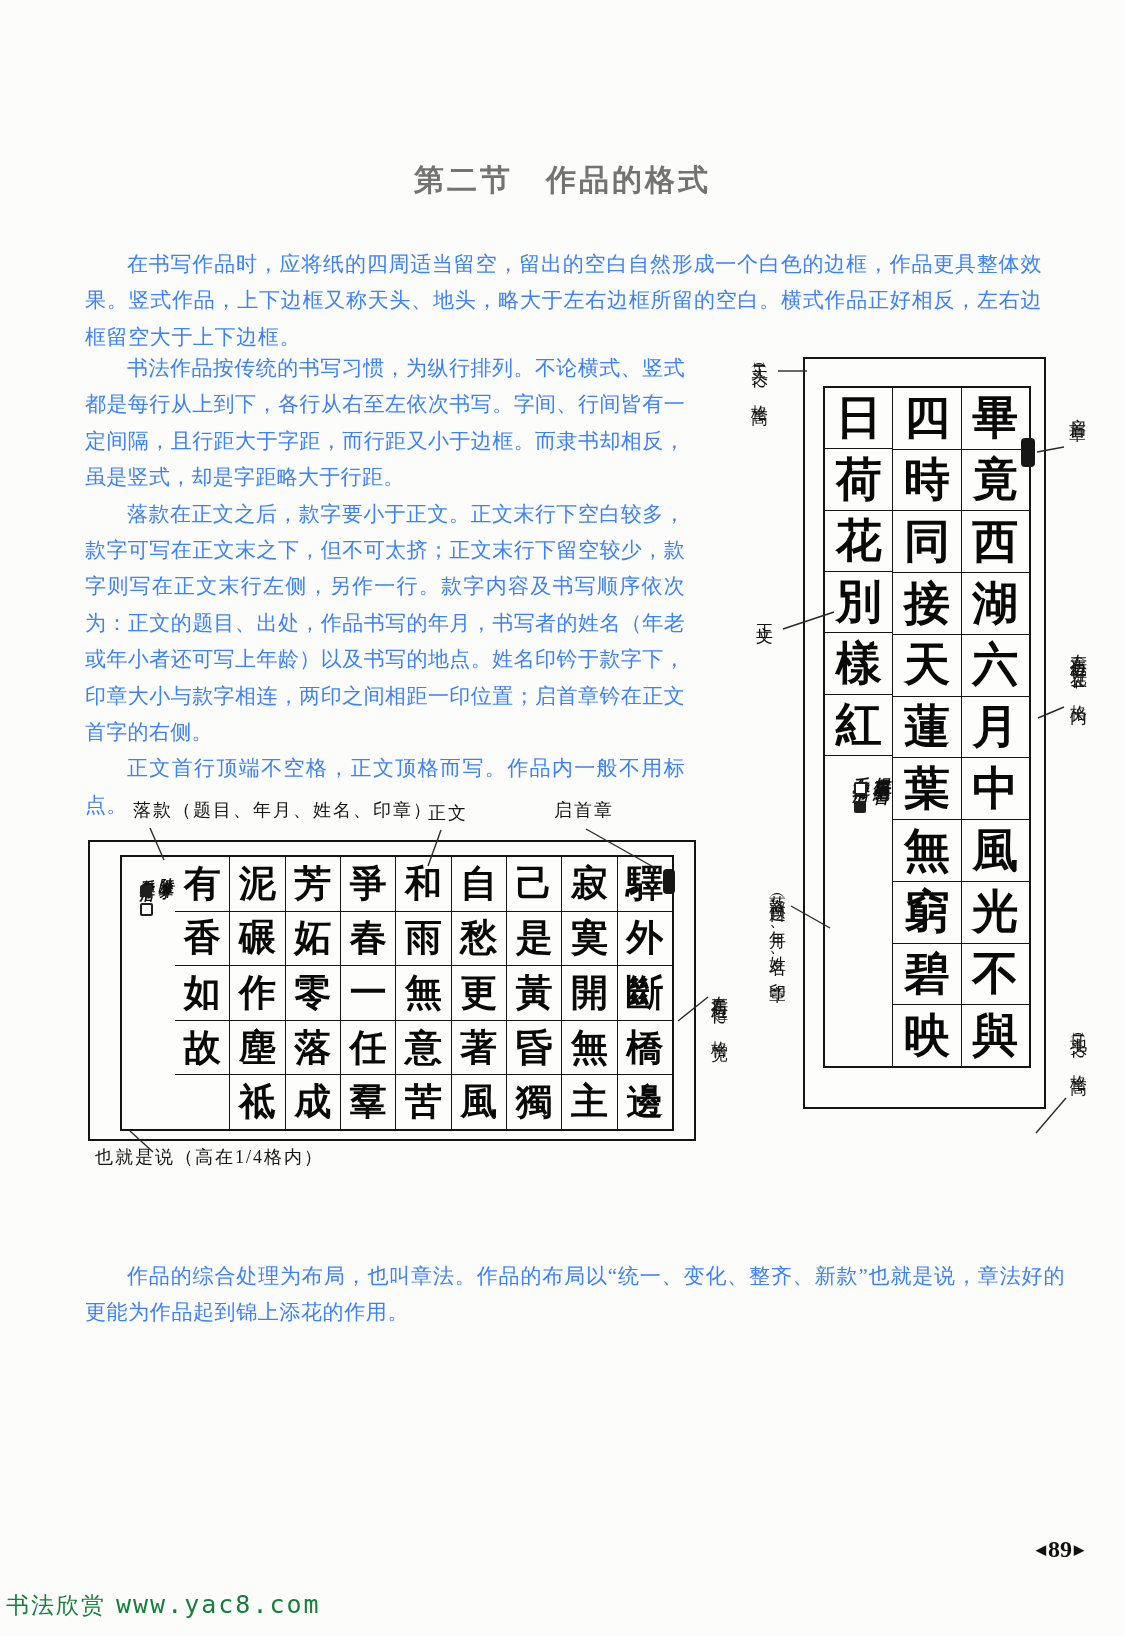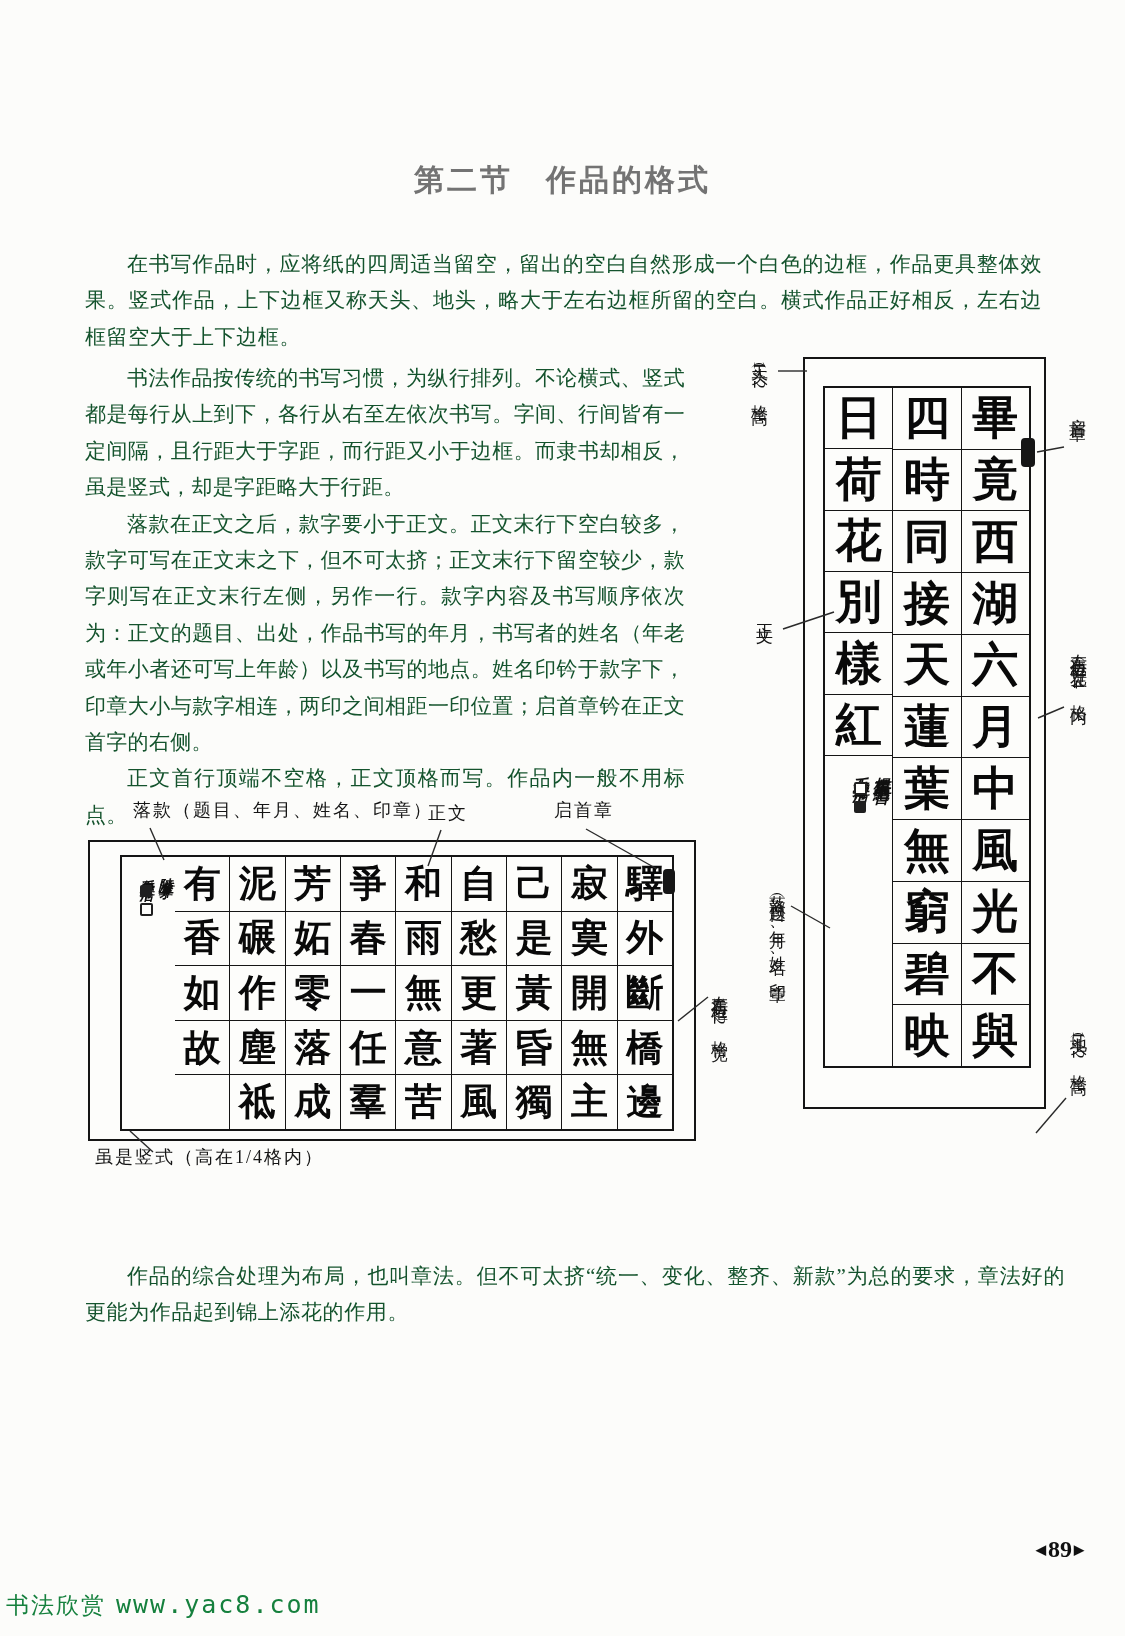--- a/index.html
+++ b/index.html
@@ -2,21 +2,21 @@
 <html><head>
 <meta charset="utf-8">
 <style>
   html,body{margin:0;padding:0;background:#e8e8e6;}
   .page{position:relative;width:1125px;height:1636px;background:#fcfcfa;margin:0 auto;
         font-family:"Liberation Serif",serif;color:#1a1a1a;overflow:hidden;}
   .sec-title{position:absolute;left:0;width:1125px;text-align:center;
         font-family:Liberation Serif, serif;font-weight:700;font-size:30px;
         letter-spacing:3px;color:#737373;}
   .para{position:absolute;font-size:21px;line-height:36.4px;text-align:justify;
-        letter-spacing:0.6px;color:#14532d;}
+        letter-spacing:0.6px;color:#3b82f6;}
   .para p{margin:0;text-indent:2em;}
   .narrow{letter-spacing:0.3px;}
   
   .fig{position:absolute;border:2px solid #151515;background:#fdfdfb;}
   .grid{position:absolute;border:2px solid #151515;display:flex;}
   .vcol,.hcol{flex:1;display:flex;flex-direction:column;min-width:0;}
   .vcol+.vcol,.hcol+.hcol{border-left:1.5px solid #151515;}
   .cell{flex:1;display:flex;align-items:center;justify-content:center;
         font-weight:700;color:#090909;overflow:hidden;}
   .cell+.cell,.cell+.sig,.sig+.cell{border-top:1.5px solid #151515;}
@@ -50,21 +50,21 @@
 <body>
 
 <div class="page">
 
   <div class="sec-title" style="top:160px;">第二节　作品的格式</div>
 
   <div class="para" style="left:85px;top:246px;width:957px;">
     <p>在书写作品时，应将纸的四周适当留空，留出的空白自然形成一个白色的边框，作品更具整体效果。竖式作品，上下边框又称天头、地头，略大于左右边框所留的空白。横式作品正好相反，左右边框留空大于上下边框。</p>
   </div>
 
-  <div class="para narrow" style="left:85px;top:360px;width:600px;">
+  <div class="para narrow" style="left:85px;top:350px;width:600px;">
     <p>书法作品按传统的书写习惯，为纵行排列。不论横式、竖式都是每行从上到下，各行从右至左依次书写。字间、行间皆有一定间隔，且行距大于字距，而行距又小于边框。而隶书却相反，虽是竖式，却是字距略大于行距。</p>
     <p>落款在正文之后，款字要小于正文。正文末行下空白较多，款字可写在正文末之下，但不可太挤；正文末行下留空较少，款字则写在正文末行左侧，另作一行。款字内容及书写顺序依次为：正文的题目、出处，作品书写的年月，书写者的姓名（年老或年小者还可写上年龄）以及书写的地点。姓名印钤于款字下，印章大小与款字相连，两印之间相距一印位置；启首章钤在正文首字的右侧。</p>
     <p>正文首行顶端不空格，正文顶格而写。作品内一般不用标点。</p>
   </div>
 
   <div class="fig fig-v" style="left:803px;top:357px;width:239px;height:748px;">
     <div class="grid" style="left:18px;top:27px;right:13px;bottom:39px;">
       <div class="vcol">
         <div class="cell">日</div>
         <div class="cell">荷</div>
@@ -184,40 +184,40 @@
         <div class="cell">邊</div>
       </div>
     </div>
     <div class="seal-tag" style="left:573px;top:27px;width:12px;height:25px;"></div>
   </div>
 
   <div class="anno h18" style="left:133px;top:798px;">落款（题目、年月、姓名、印章）</div>
   <div class="anno h18" style="left:428px;top:801px;">正文</div>
   <div class="anno h18" style="left:554px;top:798px;">启首章</div>
   <div class="anno vert" style="left:708px;top:982px;height:200px;">左右边框（1/2格宽）</div>
-  <div class="anno h18" style="left:95px;top:1145px;">虽是竖式（高在1/4格内）</div>
+  <div class="anno h18" style="left:95px;top:1145px;">也就是说（高在1/4格内）</div>
 
   <svg class="lines" width="1125" height="1636">
     <g stroke="#2a2a2a" stroke-width="1.4" fill="none">
       <line x1="778" y1="371" x2="807" y2="371"></line>
       <line x1="783" y1="629" x2="834" y2="612"></line>
       <line x1="1064" y1="447" x2="1037" y2="452"></line>
       <line x1="1064" y1="707" x2="1038" y2="718"></line>
       <line x1="791" y1="906" x2="830" y2="928"></line>
       <line x1="1066" y1="1098" x2="1036" y2="1133"></line>
       <line x1="150" y1="828" x2="164" y2="860"></line>
       <line x1="441" y1="830" x2="428" y2="866"></line>
       <line x1="586" y1="829" x2="657" y2="869"></line>
       <line x1="708" y1="997" x2="678" y2="1021"></line>
       <line x1="153" y1="1152" x2="130" y2="1131"></line>
     </g>
   </svg>
 
   <div class="para" style="left:85px;top:1258px;width:980px;">
-    <p>作品的综合处理为布局，也叫章法。但不可太挤“统一、变化、整齐、新款”为总的要求，章法好的更能为作品起到锦上添花的作用。</p>
+    <p>作品的综合处理为布局，也叫章法。作品的布局以“统一、变化、整齐、新款”也就是说，章法好的更能为作品起到锦上添花的作用。</p>
   </div>
 
   <div class="pageno">
     <span class="orn">◀</span>
     <span>89</span>
     <span class="orn">▶</span>
   </div>
   <div class="watermark">
     <span class="wm-cn">书法欣赏</span>
     <span class="wm-url">www.yac8.com</span>

